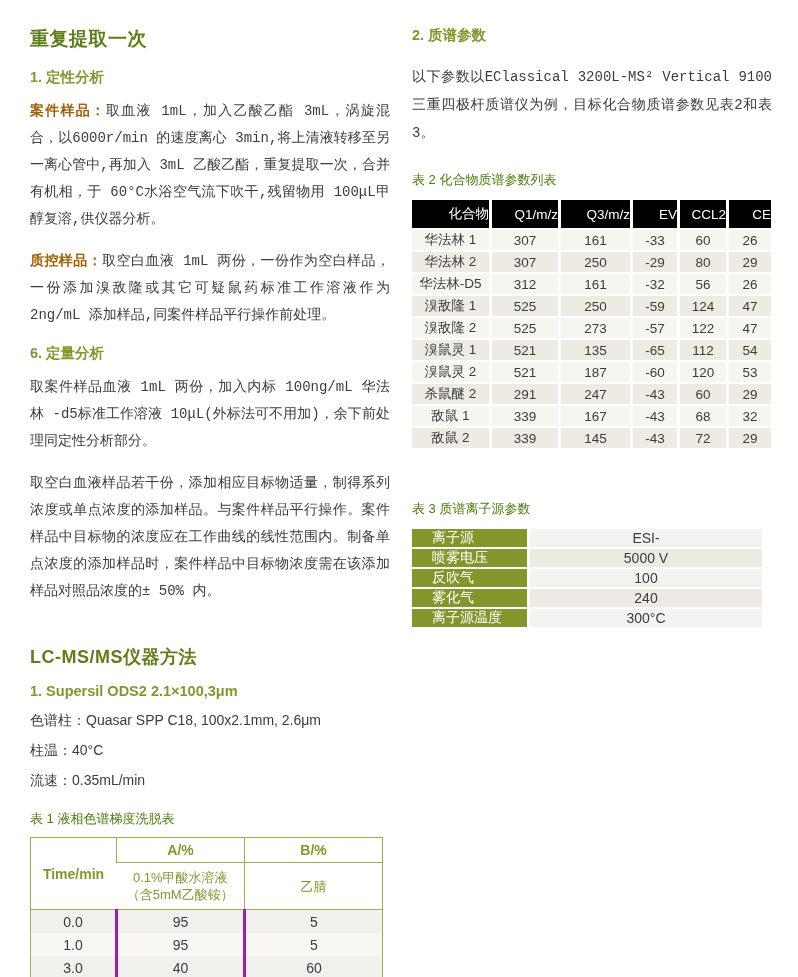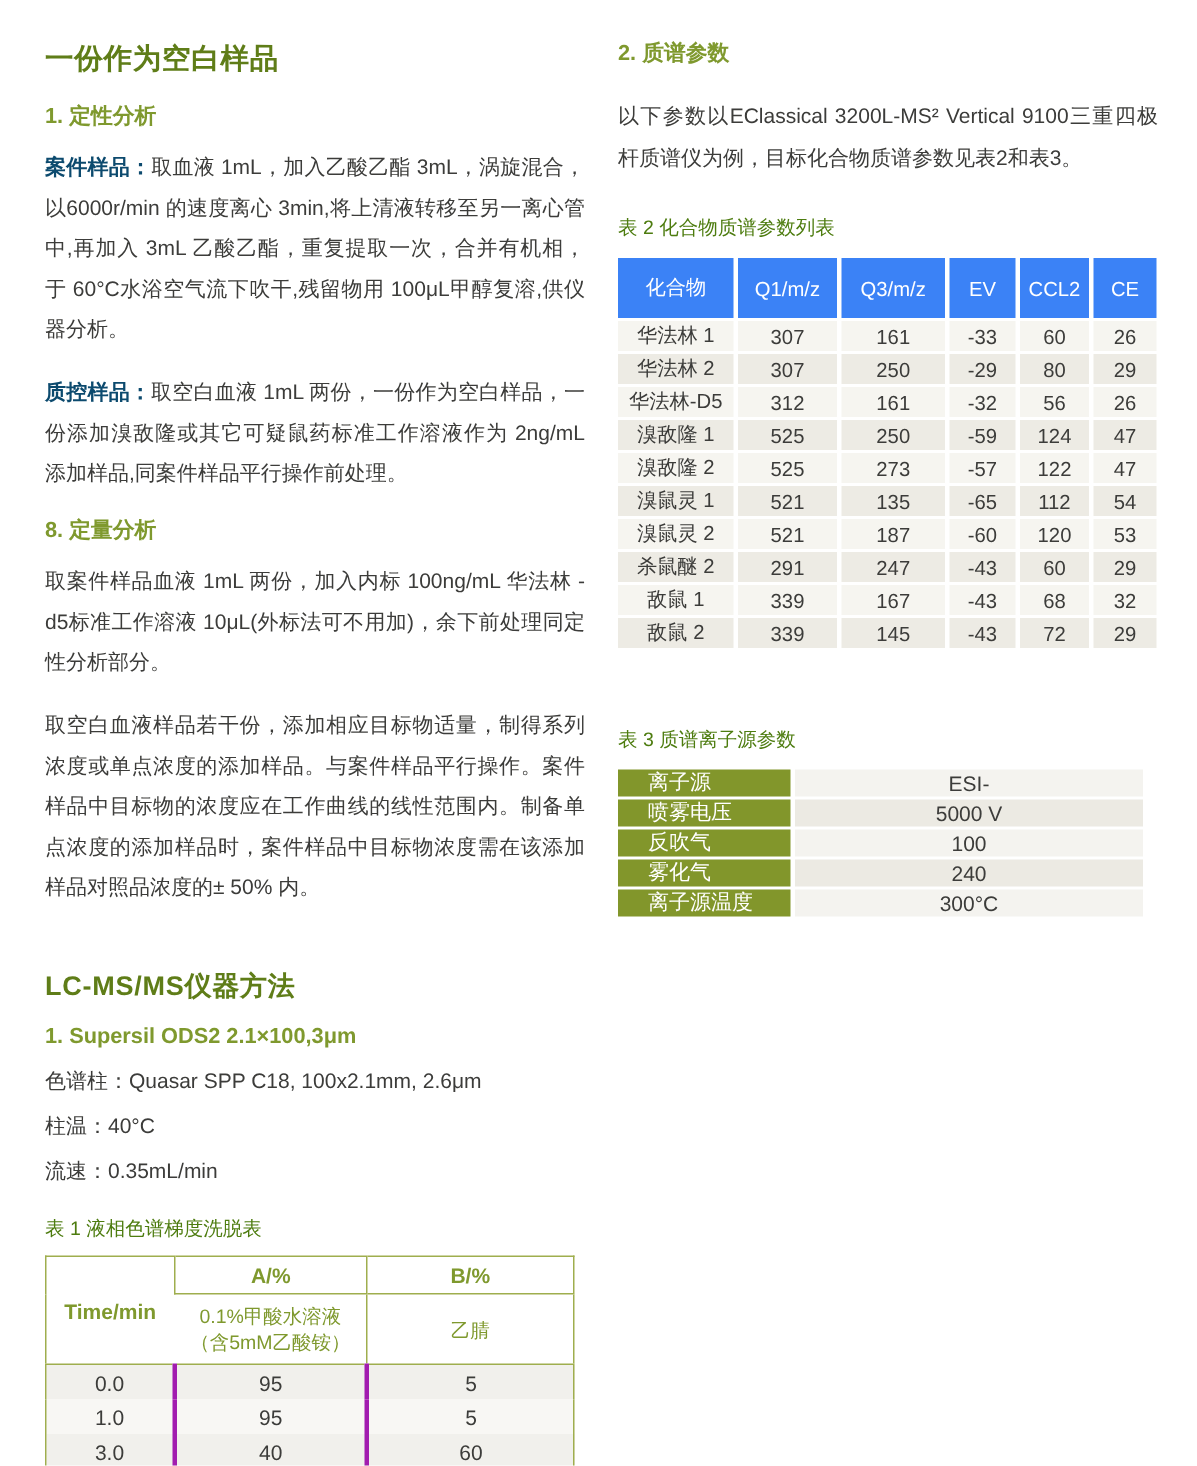--- a/index.html
+++ b/index.html
@@ -7,22 +7,22 @@
     width:798px;height:977px;overflow:hidden;background:#ffffff;
     font-family:"Liberation Sans","DejaVu Sans",sans-serif;
     color:#3c3c3a;
   }
   .page{display:flex;gap:22px;padding:20px 26px 0 30px;box-sizing:border-box;}
   .col-left{width:360px;flex:none;}
   .col-right{width:360px;flex:none;}
 
   .main-title{font-size:19px;font-weight:bold;color:#5f7d18;margin:6px 0 16px 0;letter-spacing:.5px;}
   .sub-head{font-size:14.5px;font-weight:bold;color:#7f992e;margin:14px 0 11px 0;}
-  .body-p{font-size:14px;line-height:27px;text-align:justify;margin:0 0 15px 0;}
-  .body-p strong{color:#0c4a6e;}
+  .body-p{font-size:14px;line-height:27px;text-align:justify;margin:0 0 15px 0;font-family:Liberation Mono, monospace;}
+  .body-p strong{color:#a16207;}
   .lcms-title{font-size:18px;font-weight:bold;color:#5f7d18;margin:40px 0 14px 0;letter-spacing:.5px;}
   .spec-line{font-size:14px;line-height:20px;margin:0 0 10px 0;}
   .table-caption{font-size:13px;color:#4d7c0f;margin:20px 0 9px 0;}
   .table-caption.t3cap{margin-top:50px;}
 
   
   table.t1{width:352px;border-collapse:collapse;font-size:14px;table-layout:fixed;}
   .t1 th,.t1 td{padding:0;text-align:center;}
   .t1{border:1px solid #9fae4e;}
   .t1 col.c-time{width:86px;}
@@ -33,21 +33,21 @@
   .t1 .t1-ab{height:24px;border-bottom:1px solid #9fae4e;}
   .t1 .t1-sub{height:42px;font-weight:normal;font-size:13px;line-height:17px;padding:2px 6px;}
   .t1 thead{border-bottom:1px solid #9fae4e;}
   .t1 tbody td{height:23px;border-left:3px solid #a21caf;}
   .t1 tbody td:first-child{border-left:none;}
   .t1 tbody tr:nth-child(odd) td{background:#f1f0ec;}
   .t1 tbody tr:nth-child(even) td{background:#f8f7f4;}
 
   
   table.t2{width:356px;border-collapse:separate;border-spacing:3px 2px;margin-left:-3px;font-size:13.5px;table-layout:fixed;}
-  .t2 th{background:#3b82f6;color:#ffffff;font-weight:normal;height:40px;padding:0;text-align:center;}
+  .t2 th{background:#000000;color:#ffffff;font-weight:normal;height:28px;padding:0;text-align:right;}
   .t2 td{text-align:center;height:20px;padding:0;}
   .t2 tbody tr:nth-child(odd) td{background:#f6f5f0;}
   .t2 tbody tr:nth-child(even) td{background:#edebe4;}
   .t2 col.c-name{width:77px;}
   .t2 col.c-q1{width:66px;}
   .t2 col.c-q3{width:69px;}
   .t2 col.c-ev{width:44px;}
   .t2 col.c-ccl{width:46px;}
   .t2 col.c-ce{width:42px;}
 
@@ -59,29 +59,29 @@
   .t3 td.t3-value{text-align:center;}
   .t3 tbody tr:nth-child(odd) td.t3-value{background:#f4f3ef;}
   .t3 tbody tr:nth-child(even) td.t3-value{background:#eceae3;}
 </style>
 </head>
 <body>
 
 <div class="page">
 
   <div class="col-left">
-    <h1 class="main-title">一份作为空白样品</h1>
+    <h1 class="main-title">重复提取一次</h1>
 
     <h2 class="sub-head">1. 定性分析</h2>
 
     <p class="body-p"><strong>案件样品：</strong><span>取血液 1mL，加入乙酸乙酯 3mL，涡旋混合，以6000r/min 的速度离心 3min,将上清液转移至另一离心管中,再加入 3mL 乙酸乙酯，重复提取一次，合并有机相，于 60°C水浴空气流下吹干,残留物用 100μL甲醇复溶,供仪器分析。</span></p>
 
     <p class="body-p"><strong>质控样品：</strong><span>取空白血液 1mL 两份，一份作为空白样品，一份添加溴敌隆或其它可疑鼠药标准工作溶液作为 2ng/mL 添加样品,同案件样品平行操作前处理。</span></p>
 
-    <h2 class="sub-head">8. 定量分析</h2>
+    <h2 class="sub-head">6. 定量分析</h2>
 
     <p class="body-p">取案件样品血液 1mL 两份，加入内标 100ng/mL 华法林 -d5标准工作溶液 10μL(外标法可不用加)，余下前处理同定性分析部分。</p>
 
     <p class="body-p">取空白血液样品若干份，添加相应目标物适量，制得系列浓度或单点浓度的添加样品。与案件样品平行操作。案件样品中目标物的浓度应在工作曲线的线性范围内。制备单点浓度的添加样品时，案件样品中目标物浓度需在该添加样品对照品浓度的± 50% 内。</p>
 
     <h1 class="lcms-title">LC-MS/MS仪器方法</h1>
 
     <h2 class="sub-head">1. Supersil ODS2 2.1×100,3μm</h2>
 
     <p class="spec-line"><span>色谱柱：</span><span>Quasar SPP C18, 100x2.1mm, 2.6μm</span></p>

